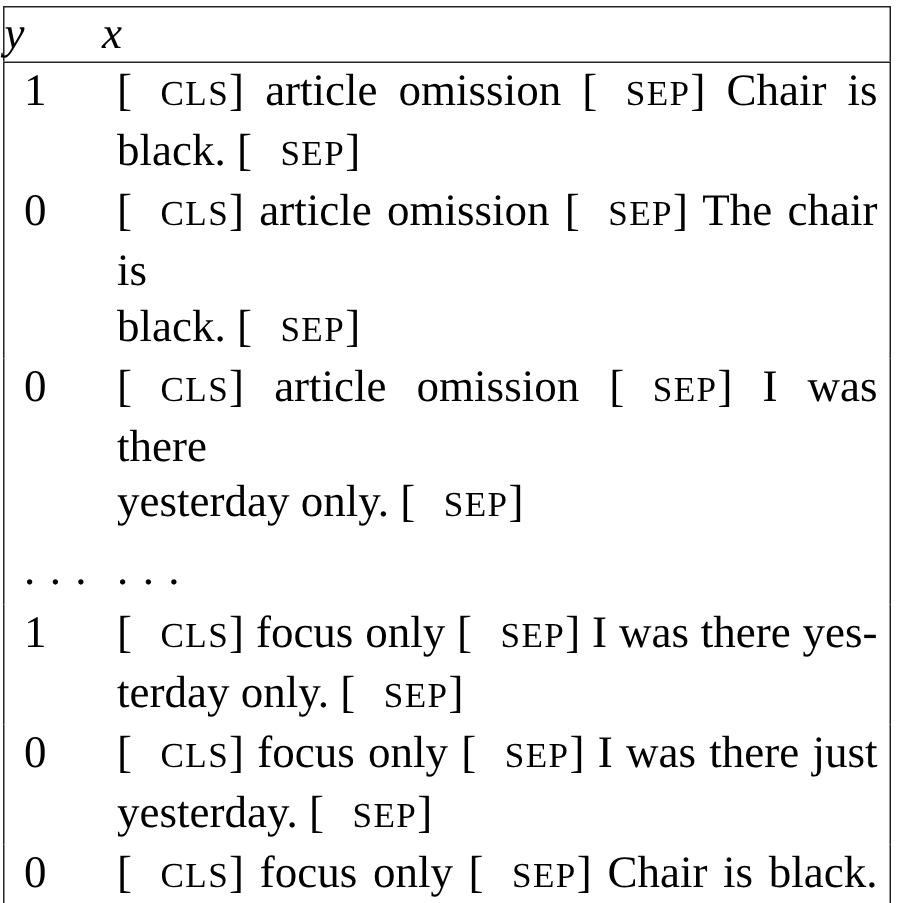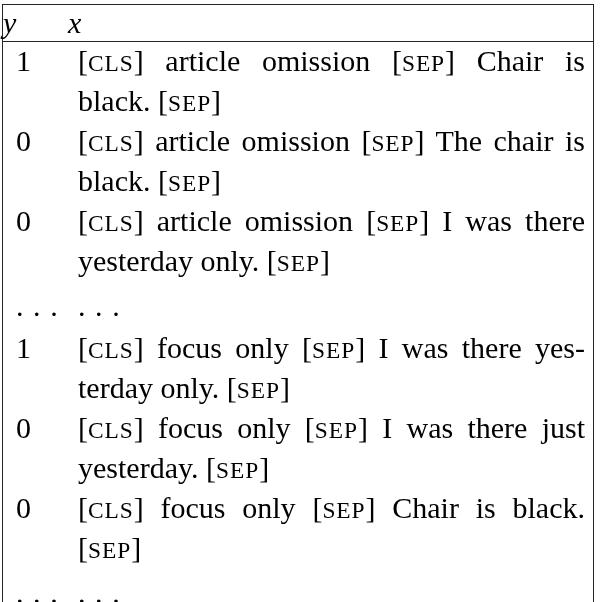--- a/index.html
+++ b/index.html
@@ -72,20 +72,21 @@
     padding-top: 5px;
     padding-bottom: 5px;
   }
   .dots-text {
     letter-spacing: 0.32em;
   }
   
   .sc {
     font-size: 0.78em;
     letter-spacing: 0.04em;
+    margin-left: 19px;
   }
 </style>
 </head>
 <body>
 
 <div class="page">
   <table class="paper-table">
     <tbody>
         <tr class="header-row">
       <th class="ycell">y</th>

